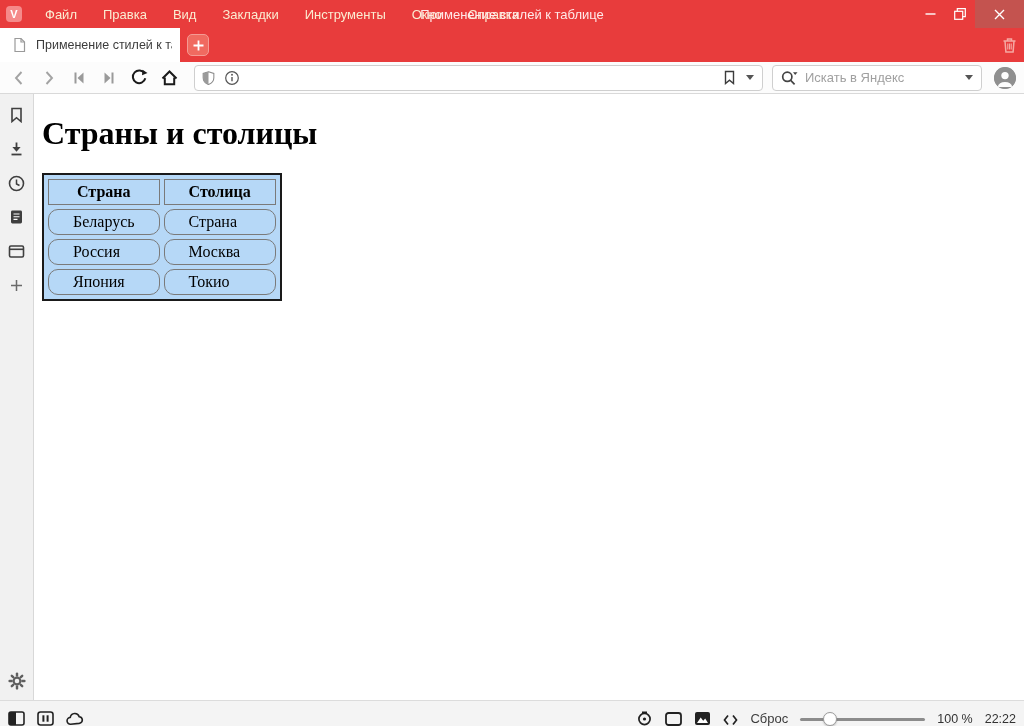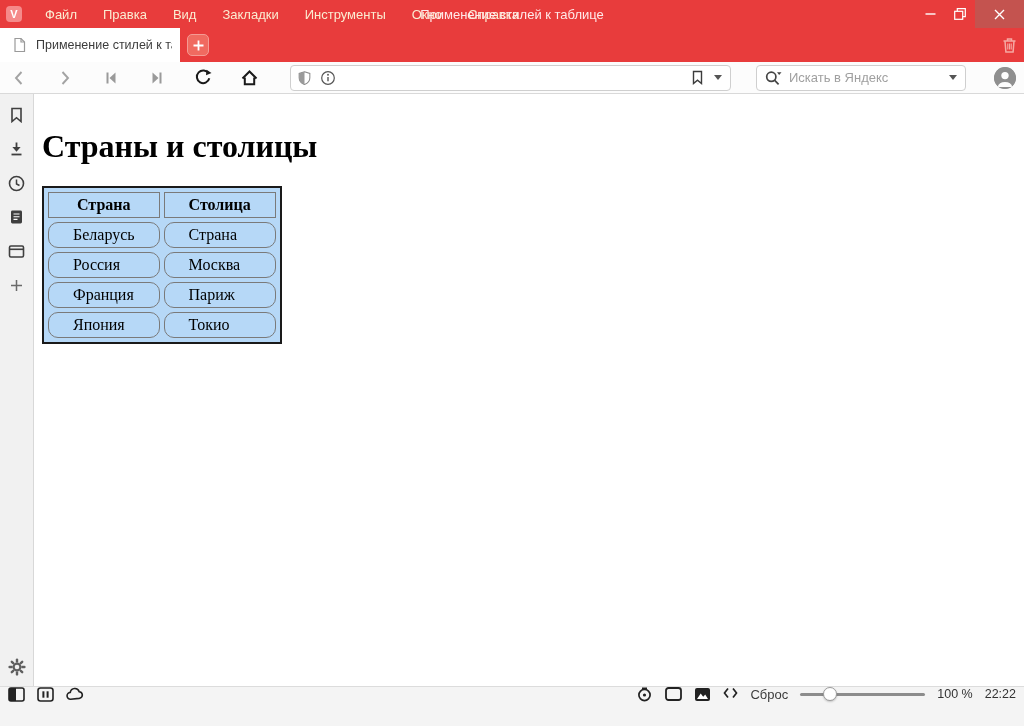--- a/index.html
+++ b/index.html
@@ -22,48 +22,48 @@
   .tabbar { height:34px; background:#e83c3c; display:flex; align-items:flex-end; flex:0 0 auto; }
   .tab { height:34px; width:180px; background:#fff; display:flex; align-items:center; padding:0 8px 0 12px; }
   .tab-label { font-size:12.5px; color:#3c3c3c; margin-left:9px; white-space:nowrap; overflow:hidden; width:136px; }
   .newtab-btn { width:22px; height:22px; margin:0 0 6px 7px; background:#f06a60; border:1px solid #f59a93;
                 border-radius:5px; color:#fff; display:flex; align-items:center; justify-content:center; }
   .tabbar-spacer { flex:1; }
   .trash-btn { width:30px; height:34px; display:flex; align-items:center; justify-content:center; }
 
   
   .navbar { height:32px; background:#fcfcfc; border-bottom:1px solid #d9d9d9; display:flex; align-items:center;
-            padding:0 8px 0 6px; gap:20px; flex:0 0 auto; }
+            padding:0 8px 0 6px; gap:4px; flex:0 0 auto; }
   .nav-btn { width:26px; height:26px; display:flex; align-items:center; justify-content:center; }
   .addressbar { flex:1; height:26px; background:#fff; border:1px solid #cfcfcf; border-radius:4px;
                 display:flex; align-items:center; padding:0 6px; margin:0 5px 0 8px; }
   .addr-input { flex:1; border:none; outline:none; font-size:13px; color:#333; background:transparent; margin-left:6px; }
   .addr-right { display:flex; align-items:center; gap:10px; padding-right:2px; }
   .searchbox { width:210px; height:26px; background:#fff; border:1px solid #cfcfcf; border-radius:4px;
                display:flex; align-items:center; padding:0 8px; margin-right:8px; }
   .search-input { flex:1; border:none; outline:none; font-size:13px; color:#9a9a9a; background:transparent; margin-left:7px; min-width:0; }
   .search-input::placeholder { color:#a0a0a0; }
   .avatar { width:22px; height:22px; border-radius:50%; background:#8f8f8f; overflow:hidden; flex:0 0 auto; }
 
   
   .main { flex:1; display:flex; min-height:0; }
   .sidebar { width:34px; background:#f1f1f1; border-right:1px solid #d8d8d8; display:flex; flex-direction:column;
              align-items:center; padding:12px 0 10px; gap:16px; }
   .side-btn { width:18px; height:18px; display:flex; align-items:center; justify-content:center; }
   .side-spacer { flex:1; }
   .content { flex:1; background:#fff; padding:8px; overflow:hidden; font-family:"Liberation Serif", serif; }
-  .page-h1 { font-family:"Liberation Serif", serif; font-size:32px; font-weight:bold; color:#000; margin:26px 0 21px; }
+  .page-h1 { font-family:"Liberation Serif", serif; font-size:32px; font-weight:bold; color:#000; margin:13px 0 21px; }
   table.countries { border-collapse:separate; border-spacing:4px; border:2px solid #1a1a1a;
                     background:#b6d8f7; font-family:"Liberation Serif", serif; font-size:16px; }
   table.countries th, table.countries td { border:1px solid #7a7a7a; background:#b6d8f7; padding:3px 24px; }
   table.countries th { font-weight:bold; text-align:center; min-width:62px; }
   table.countries td { text-align:left; min-width:62px;border-radius:10px; }
 
   
-  .statusbar { height:40px; background:#f4f4f4; border-top:1px solid #dcdcdc; display:flex; align-items:flex-start;
+  .statusbar { height:26px; background:#f4f4f4; border-top:1px solid #dcdcdc; display:flex; align-items:flex-end;
                padding:0 8px; gap:12px; flex:0 0 auto; font-size:12.5px; color:#333; }
   .status-btn { display:flex; align-items:center; justify-content:center; }
   .status-spacer { flex:1; }
   .reset-label { color:#3c3c3c; font-size:13px; }
   .zoom-slider { position:relative; width:125px; height:14px; }
   .zoom-track { position:absolute; top:6px; left:0; right:0; height:3px; background:#8c8c8c; border-radius:2px; }
   .zoom-handle { position:absolute; top:0; left:18%; width:14px; height:14px; background:#fff;
                  border:1px solid #9a9a9a; border-radius:50%; box-shadow:0 1px 2px rgba(0,0,0,.2); }
   .zoom-readout, .clock { color:#333; }
   svg { display:block; }
@@ -269,24 +269,20 @@
         <tbody>
           <tr>
             <td>Беларусь</td>
             <td>Страна</td>
           </tr>
           <tr>
             <td>Россия</td>
             <td>Москва</td>
           </tr>
           <tr>
-            <td>Франция</td>
-            <td>Париж</td>
-          </tr>
-          <tr>
             <td>Япония</td>
             <td>Токио</td>
           </tr>
         </tbody>
       </table>
     </div>
   </div>
 
   <div class="statusbar">
     <div class="status-btn">

